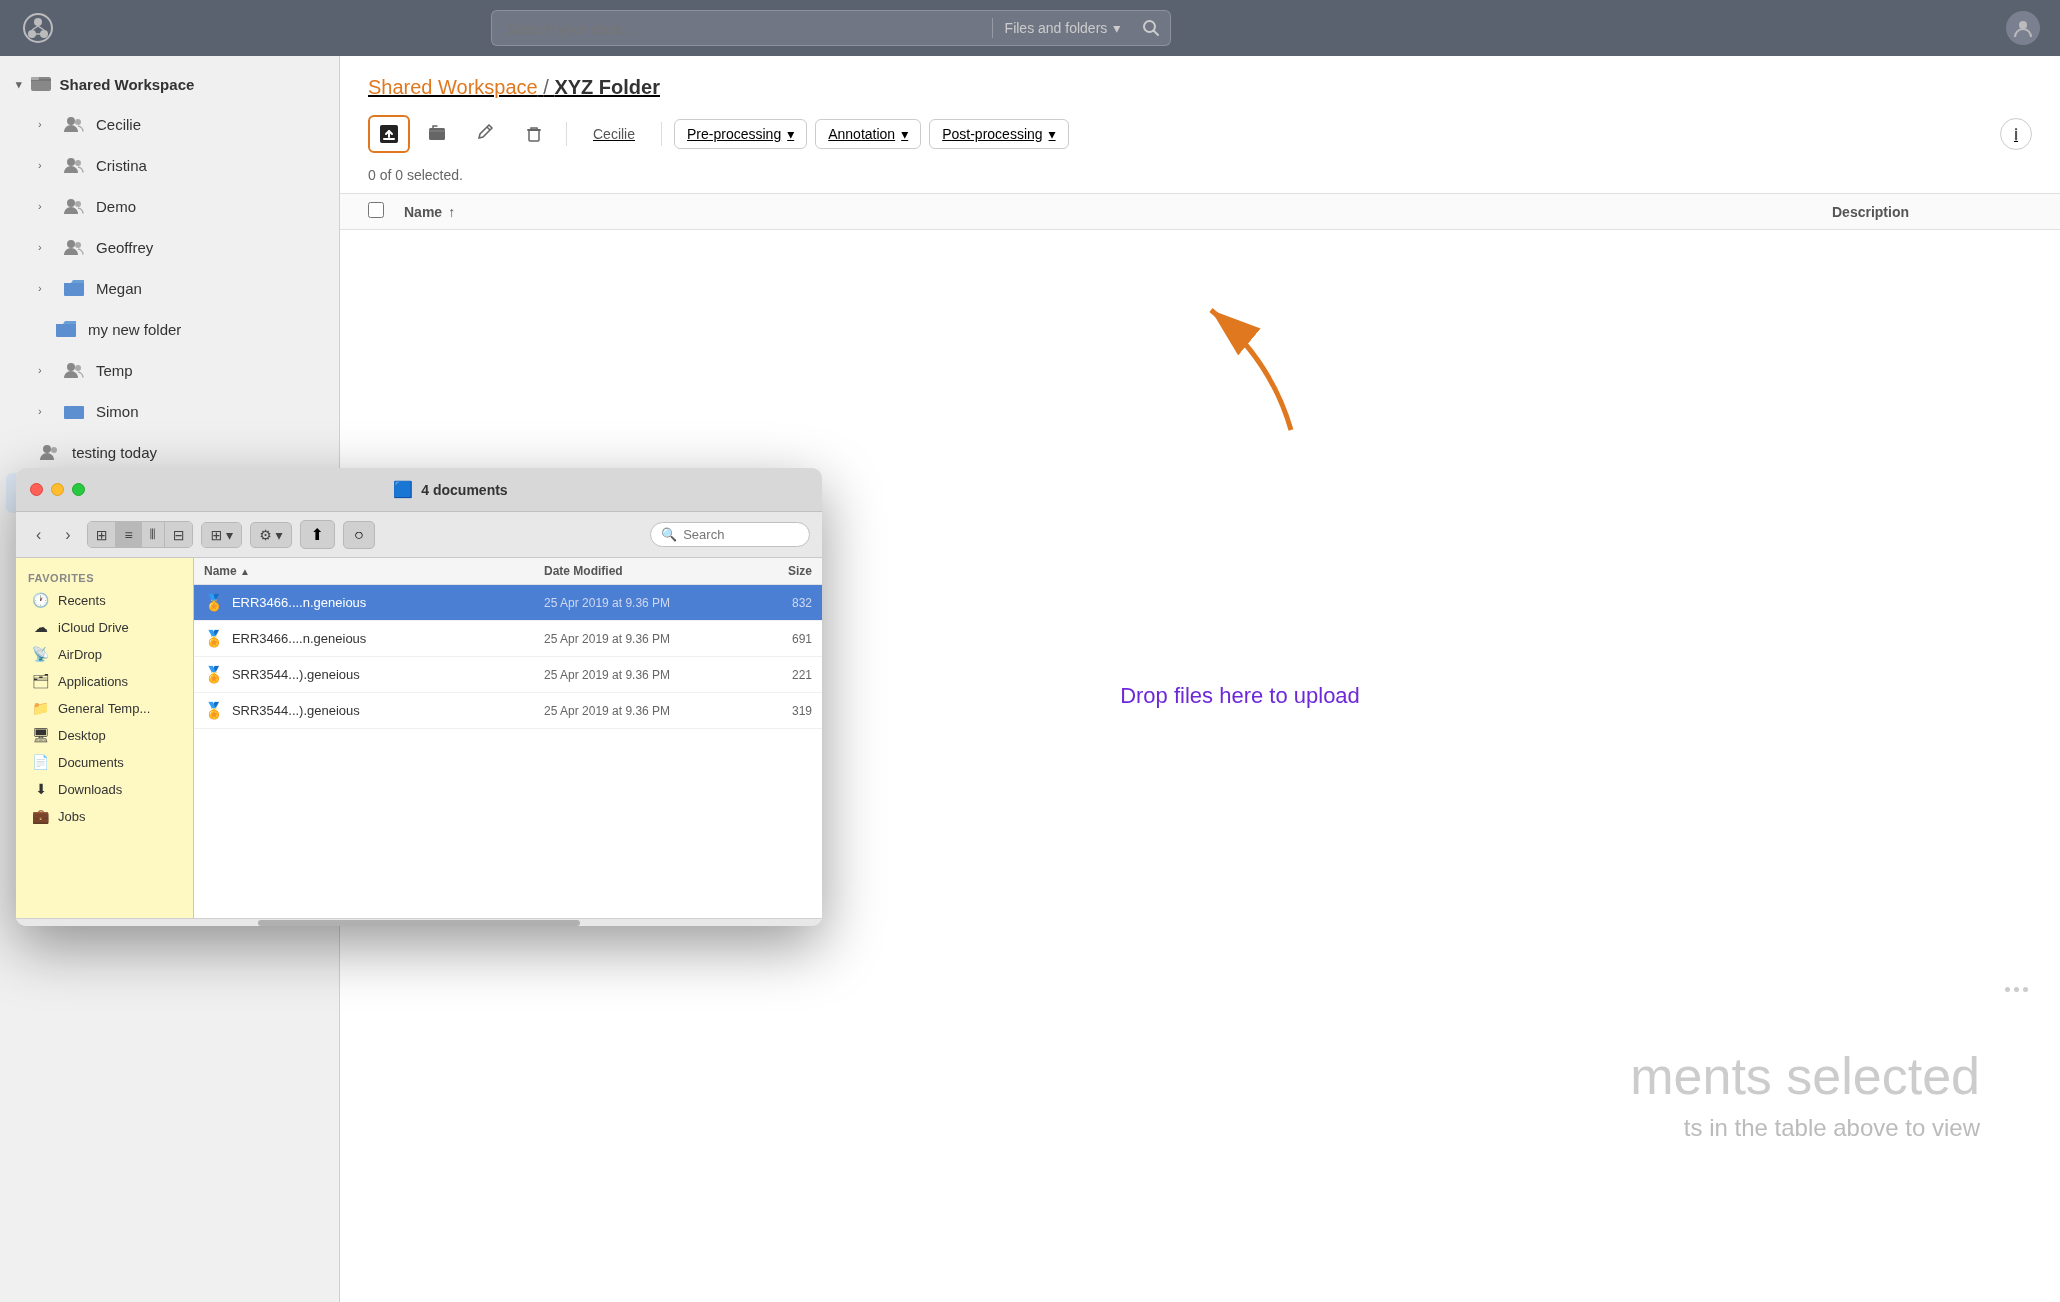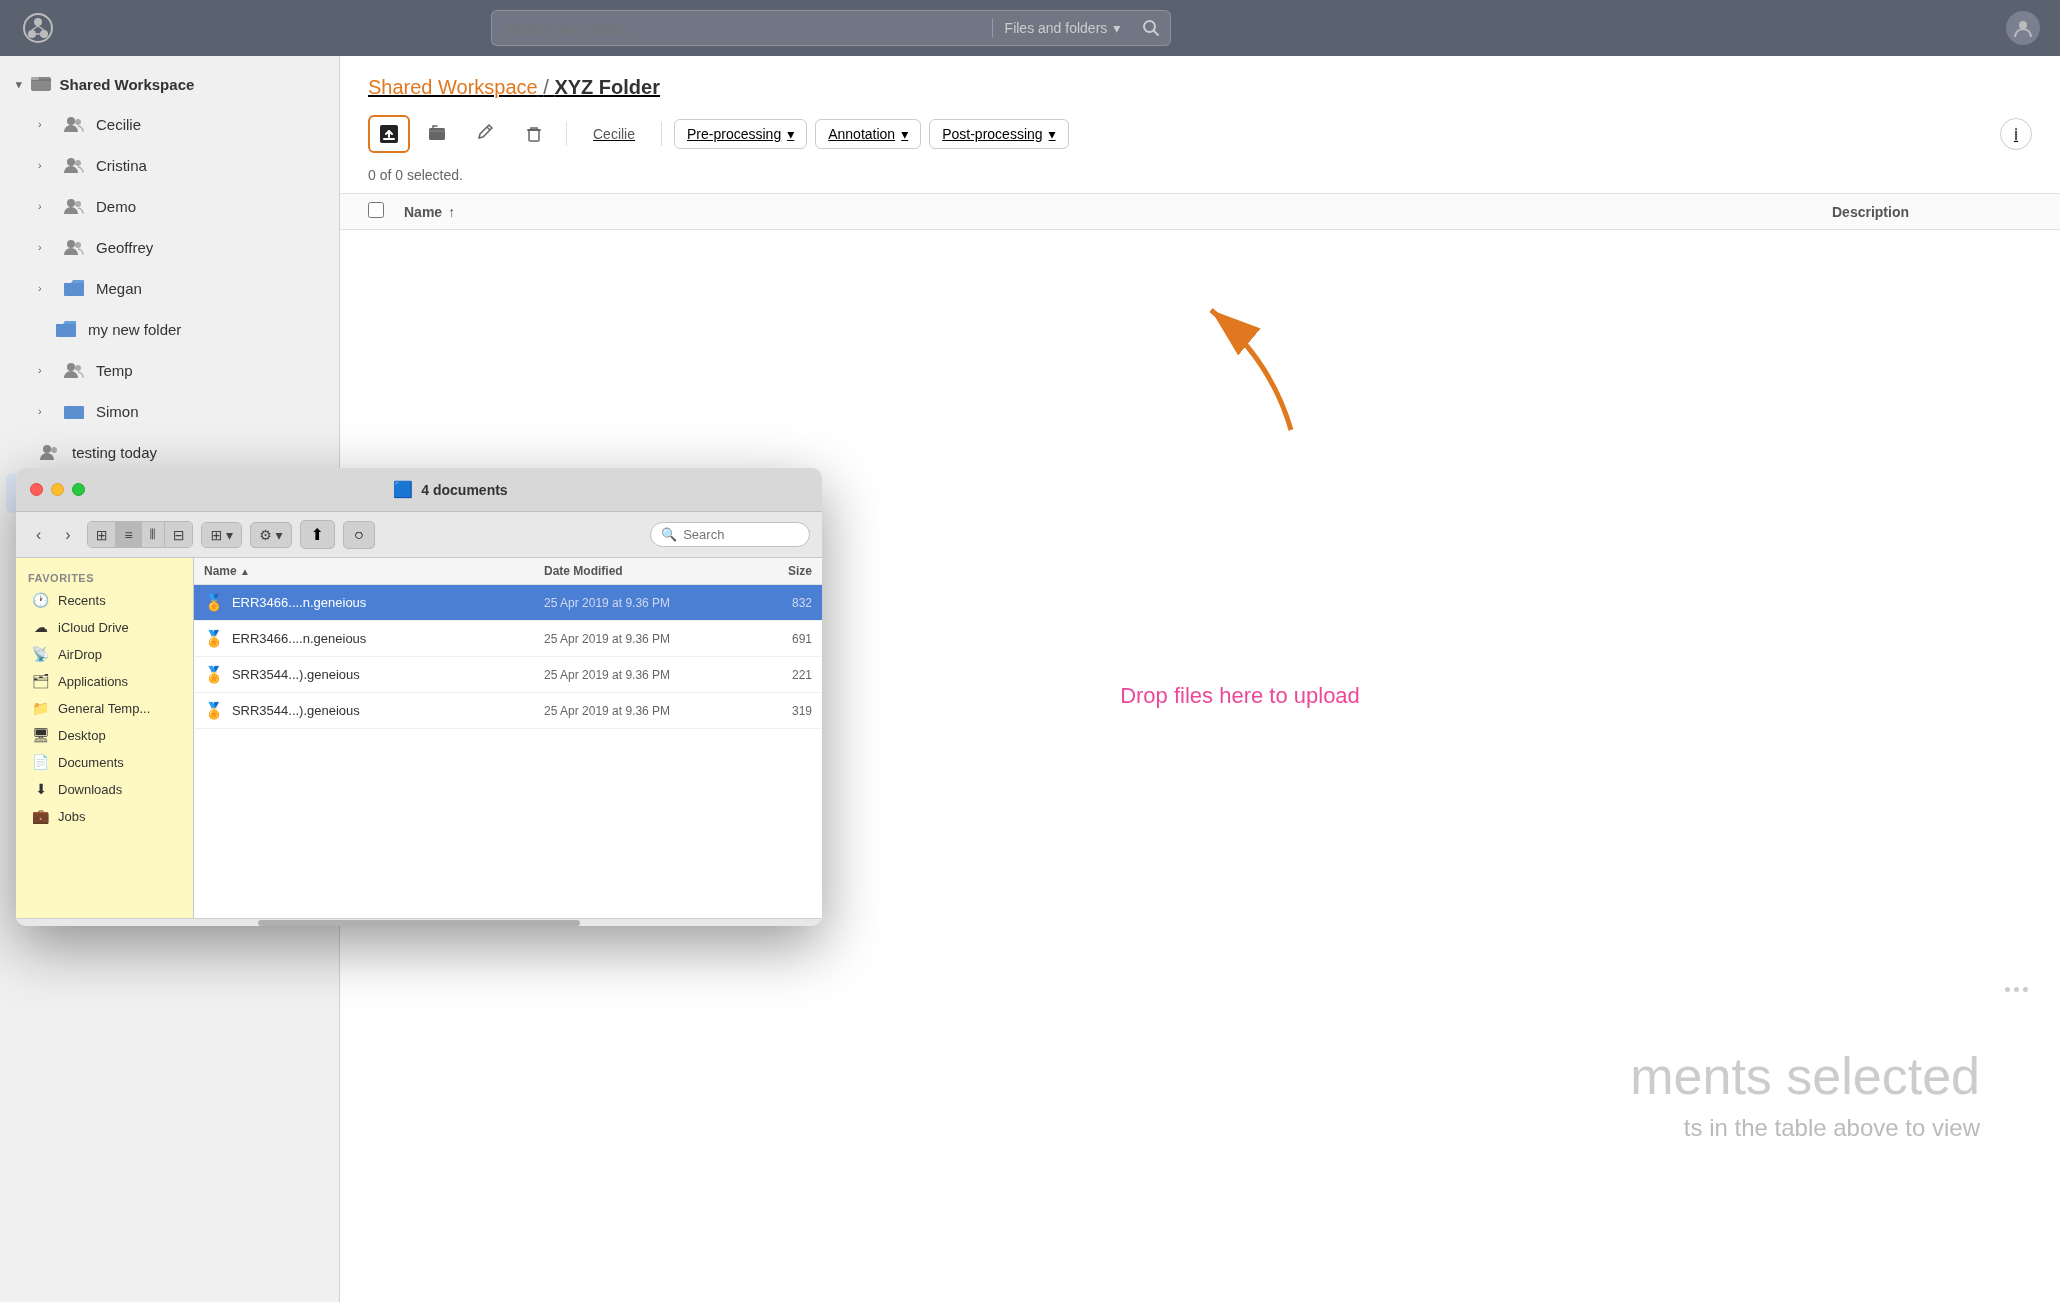--- a/index.html
+++ b/index.html
@@ -204,21 +204,21 @@
       flex: 1;
       display: flex;
       flex-direction: column;
       align-items: center;
       justify-content: center;
       position: relative;
       padding-bottom: 60px;
     }
     .drop-message {
       font-size: 22px;
-      color: #ec4899;
+      color: #6d28d9;
       position: relative;
       top: -40px;
       left: 40px;
     }
     .arrow-svg {
       position: absolute;
       top: 100px;
       left: 52%;
     }
 

